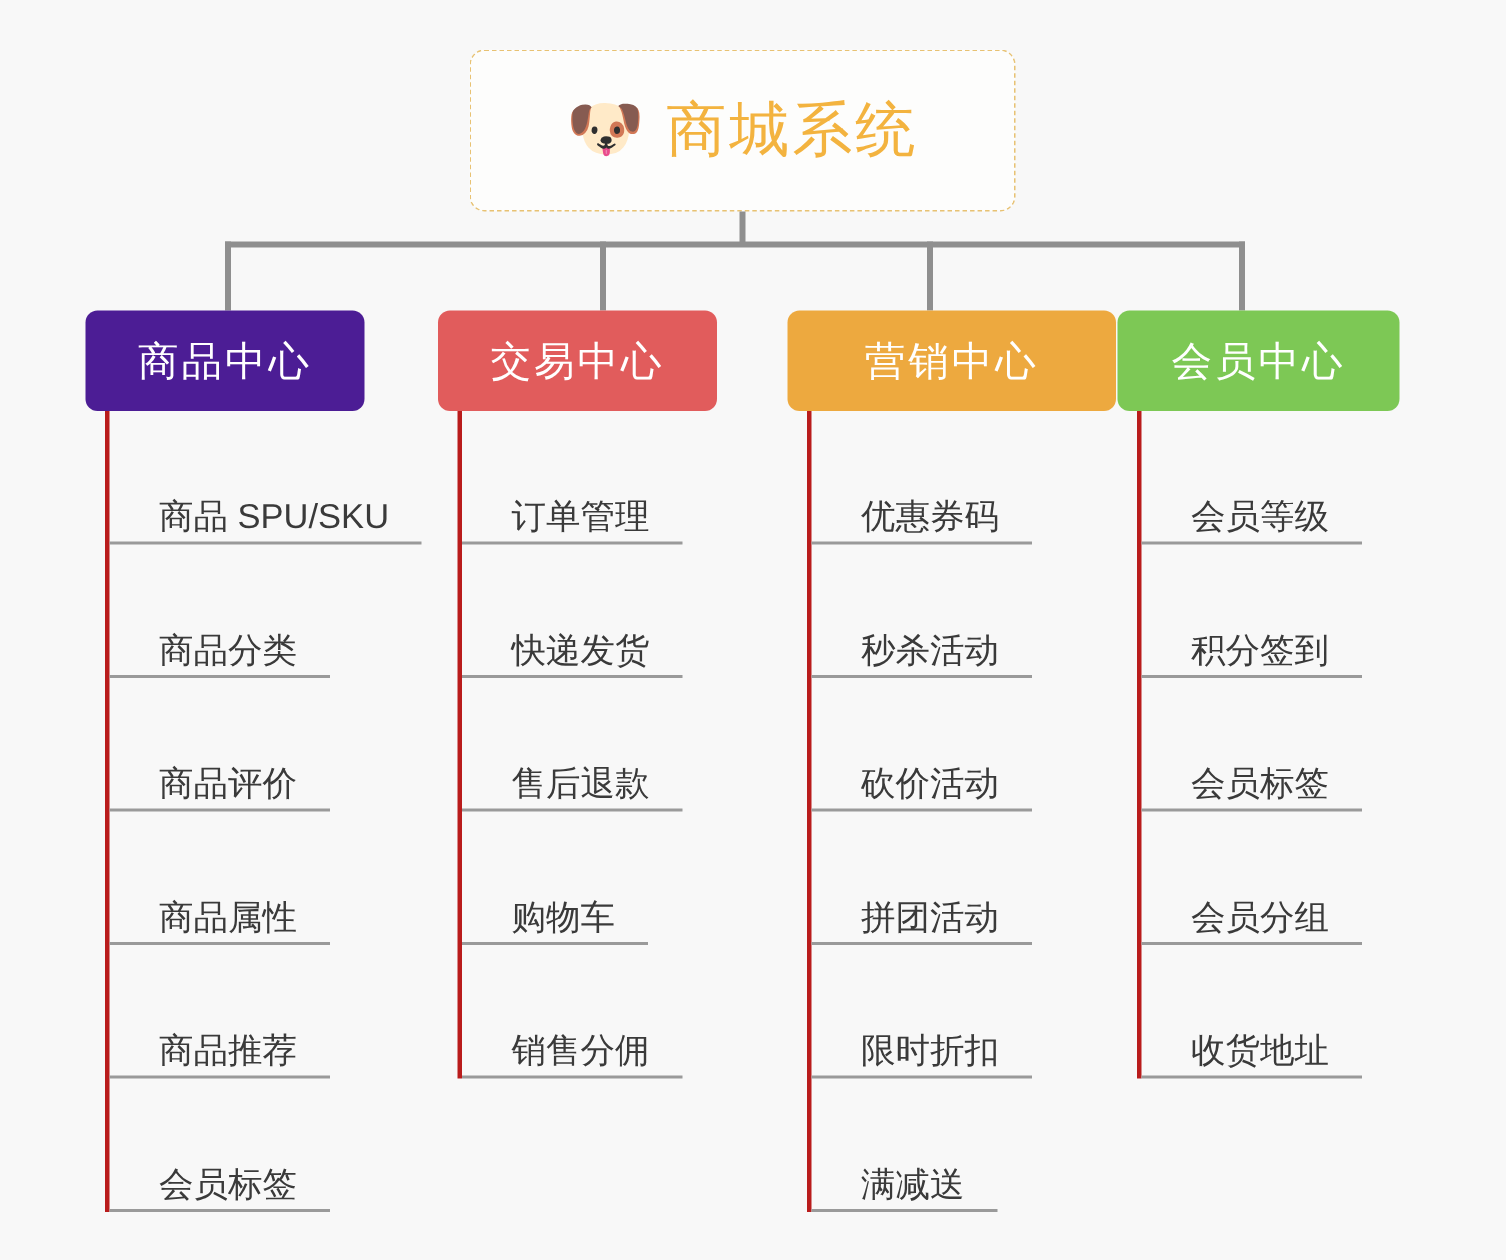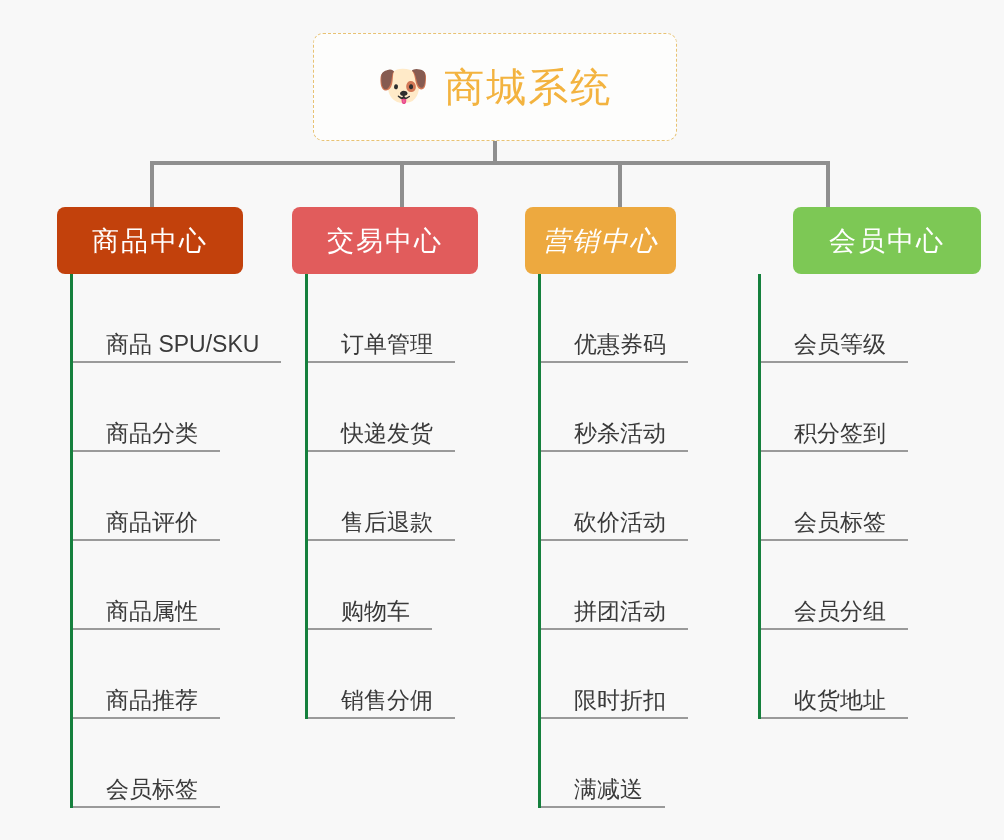--- a/index.html
+++ b/index.html
@@ -88,27 +88,27 @@
     display: flex;
     align-items: center;
     justify-content: center;
     color: #ffffff;
     font-size: 27px;
     letter-spacing: 2px;
     box-sizing: border-box;
   }
   #column-0 .col-header { width: 186px; }
   #column-1 .col-header { width: 186px; }
-  #column-2 .col-header { width: 151px; font-style: italic; }
+  #column-2 .col-header { width: 219px; }
   #column-3 .col-header { width: 188px; }
 
   .col-items {
     position: relative;
     margin-left: 13px;
-    border-left: 3px solid #15803d;
+    border-left: 3px solid #b91c1c;
     padding-top: 0;
   }
   .col-item {
     height: 89px;
     position: relative;
     display: flex;
     align-items: flex-end;
     padding-left: 33px;
     box-sizing: border-box;
   }
@@ -133,21 +133,21 @@
 </div>
 
 <div class="conn" id="conn-root-stem" style="background: rgb(143, 143, 143);"></div>
 <div class="conn" id="conn-bus" style="background: rgb(143, 143, 143);"></div>
 <div class="conn conn-drop" id="conn-drop-1" style="background: rgb(143, 143, 143);"></div>
 <div class="conn conn-drop" id="conn-drop-2" style="background: rgb(143, 143, 143);"></div>
 <div class="conn conn-drop" id="conn-drop-3" style="background: rgb(143, 143, 143);"></div>
 <div class="conn conn-drop" id="conn-drop-4" style="background: rgb(143, 143, 143);"></div>
 
 <div class="column" id="column-0">
-  <div class="col-header" style="background: #c2410c; align-items: center;">
+  <div class="col-header" style="background: #4c1d95; align-items: center;">
     <span>商品中心</span>
   </div>
   <div class="col-items">
     <div class="col-item">
         <span class="col-item-label">商品 SPU/SKU</span>
       </div>
     <div class="col-item">
         <span class="col-item-label">商品分类</span>
       </div>
     <div class="col-item">
@@ -208,21 +208,21 @@
     <div class="col-item">
         <span class="col-item-label">限时折扣</span>
       </div>
     <div class="col-item">
         <span class="col-item-label">满减送</span>
       </div>
   </div>
 </div>
 
 <div class="column" id="column-3">
-  <div class="col-header" style="background: rgb(125, 200, 85); margin-left: 48px;">
+  <div class="col-header" style="background: rgb(125, 200, 85);">
     <span>会员中心</span>
   </div>
   <div class="col-items">
     <div class="col-item">
         <span class="col-item-label">会员等级</span>
       </div>
     <div class="col-item">
         <span class="col-item-label">积分签到</span>
       </div>
     <div class="col-item">

